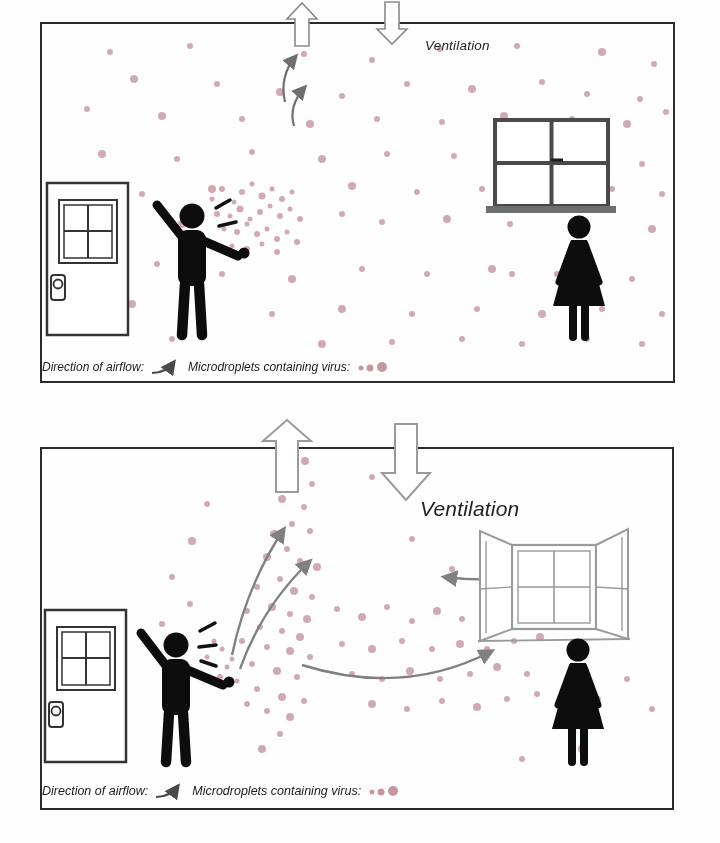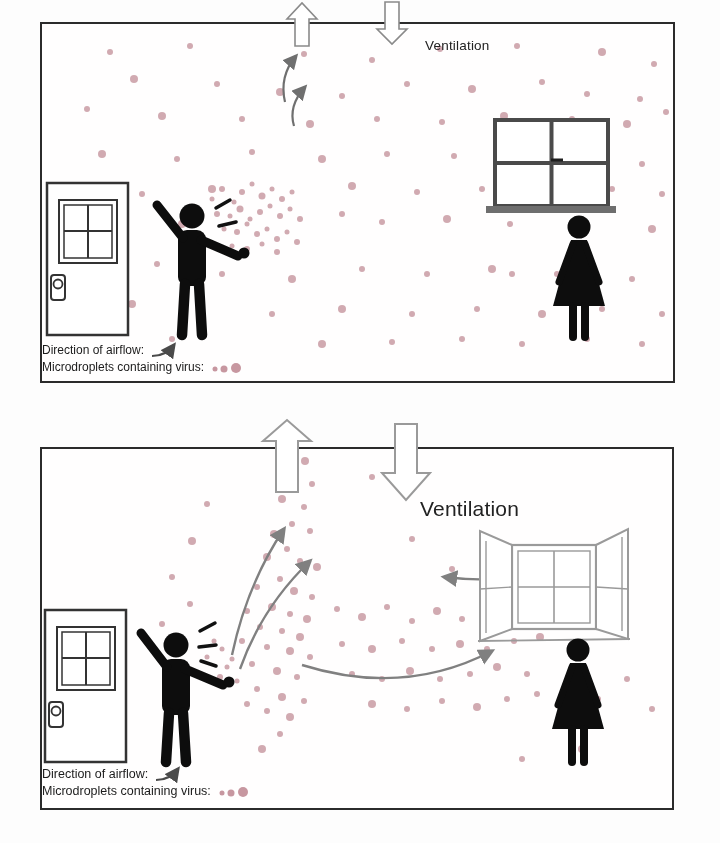--- a/index.html
+++ b/index.html
@@ -1,31 +1,31 @@
 <!DOCTYPE html>
 <html><head>
 <meta charset="utf-8">
 <style>
   html,body{margin:0;padding:0;}
   body{
     width:720px;height:843px;position:relative;background:#fdfdfd;
     font-family:"Liberation Sans", sans-serif;color:#1c1c1c;overflow:hidden;
   }
   .panel{
-    position:absolute;background:#fffefe;border:2px solid #2b2b2b;
+    position:absolute;background:#fffefe;border:2px solid #2b2b2b;font-style:italic;
   }
   #panel1{left:40px;top:22px;width:631px;height:357px;}
   #panel2{left:40px;top:447px;width:630px;height:359px;}
   .scene{position:absolute;left:0;top:0;overflow:visible;}
   .vent-label{position:absolute;letter-spacing:.2px;color:#222;}
   #panel1 .vent-label{left:383px;top:14px;font-size:13.5px;}
   #panel2 .vent-label{left:378px;top:48px;font-size:21px;}
   .legend{
-    position:absolute;left:0;right:0;display:flex;flex-direction:column;
-    align-items:flex-start;gap:0px;
+    position:absolute;left:0;right:0;display:flex;
+    align-items:center;gap:8px;
   }
   #panel1 .legend{bottom:5px;font-size:12px;}
   #panel2 .legend{bottom:8px;font-size:12.5px;}
   .legend-row{display:flex;align-items:center;gap:6px;line-height:17px;color:#1b1b1b;}
   .legend-dots{display:flex;align-items:center;gap:3px;}
   .stroke-line{stroke:#111;stroke-width:3.5;stroke-linecap:round;}
   .fig{fill:#0d0d0d;}
   .fig-limb{stroke:#0d0d0d;stroke-linecap:round;fill:none;}
 </style>
 </head>

